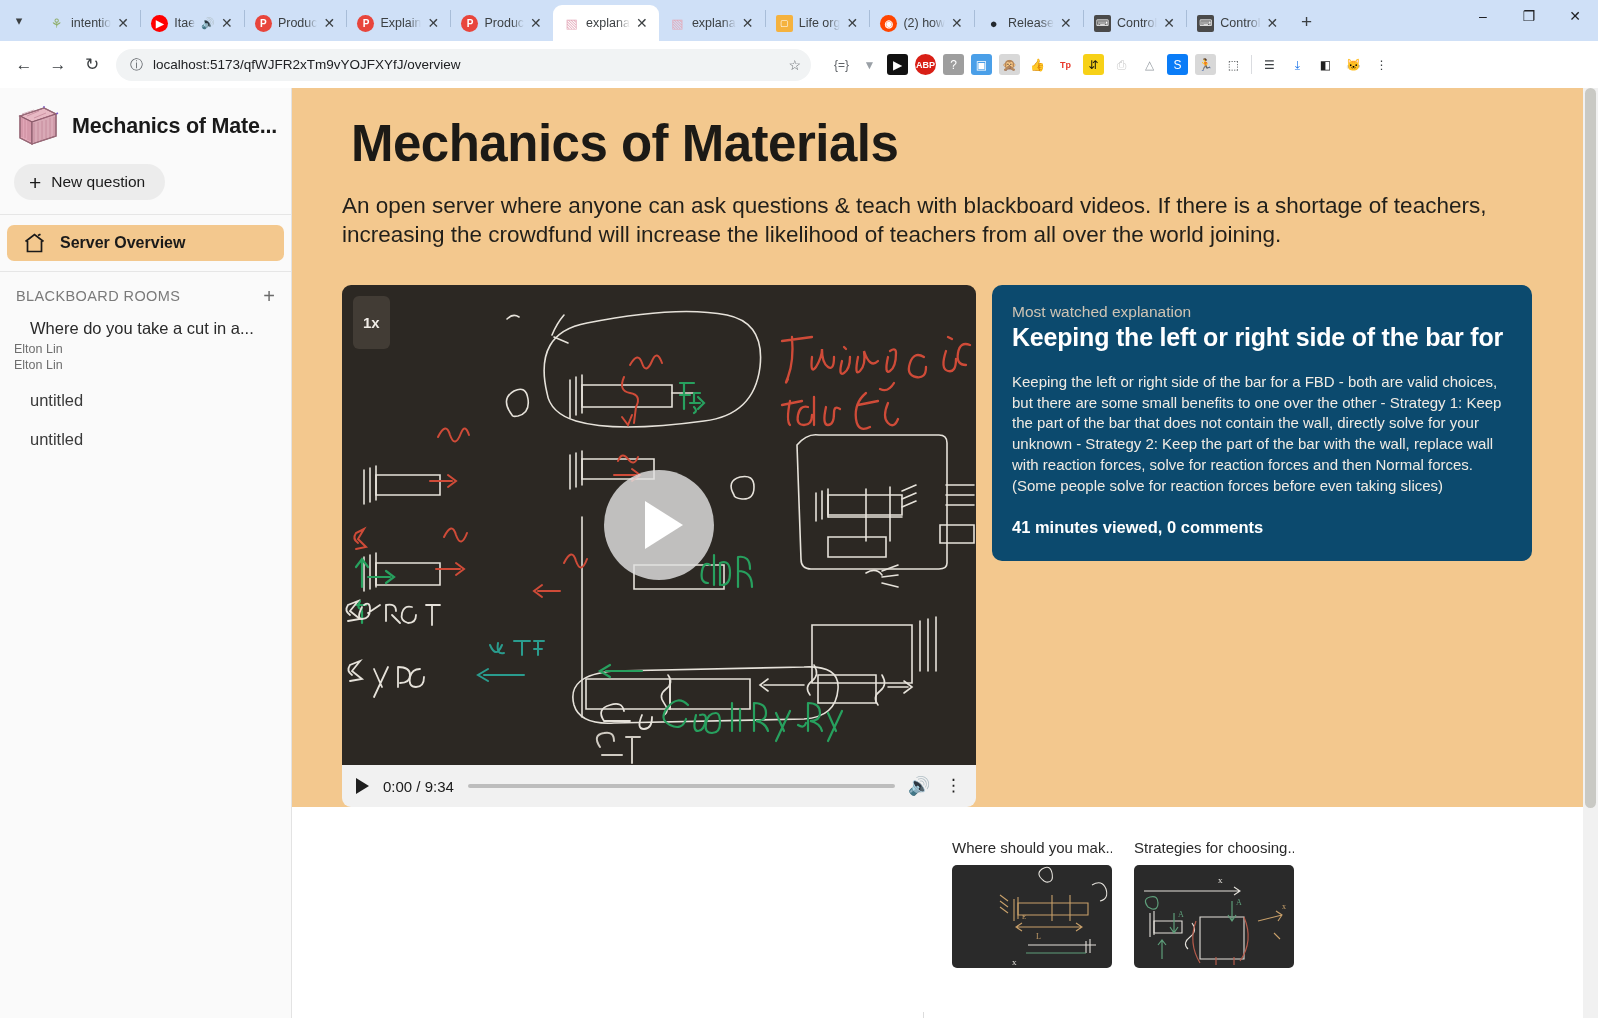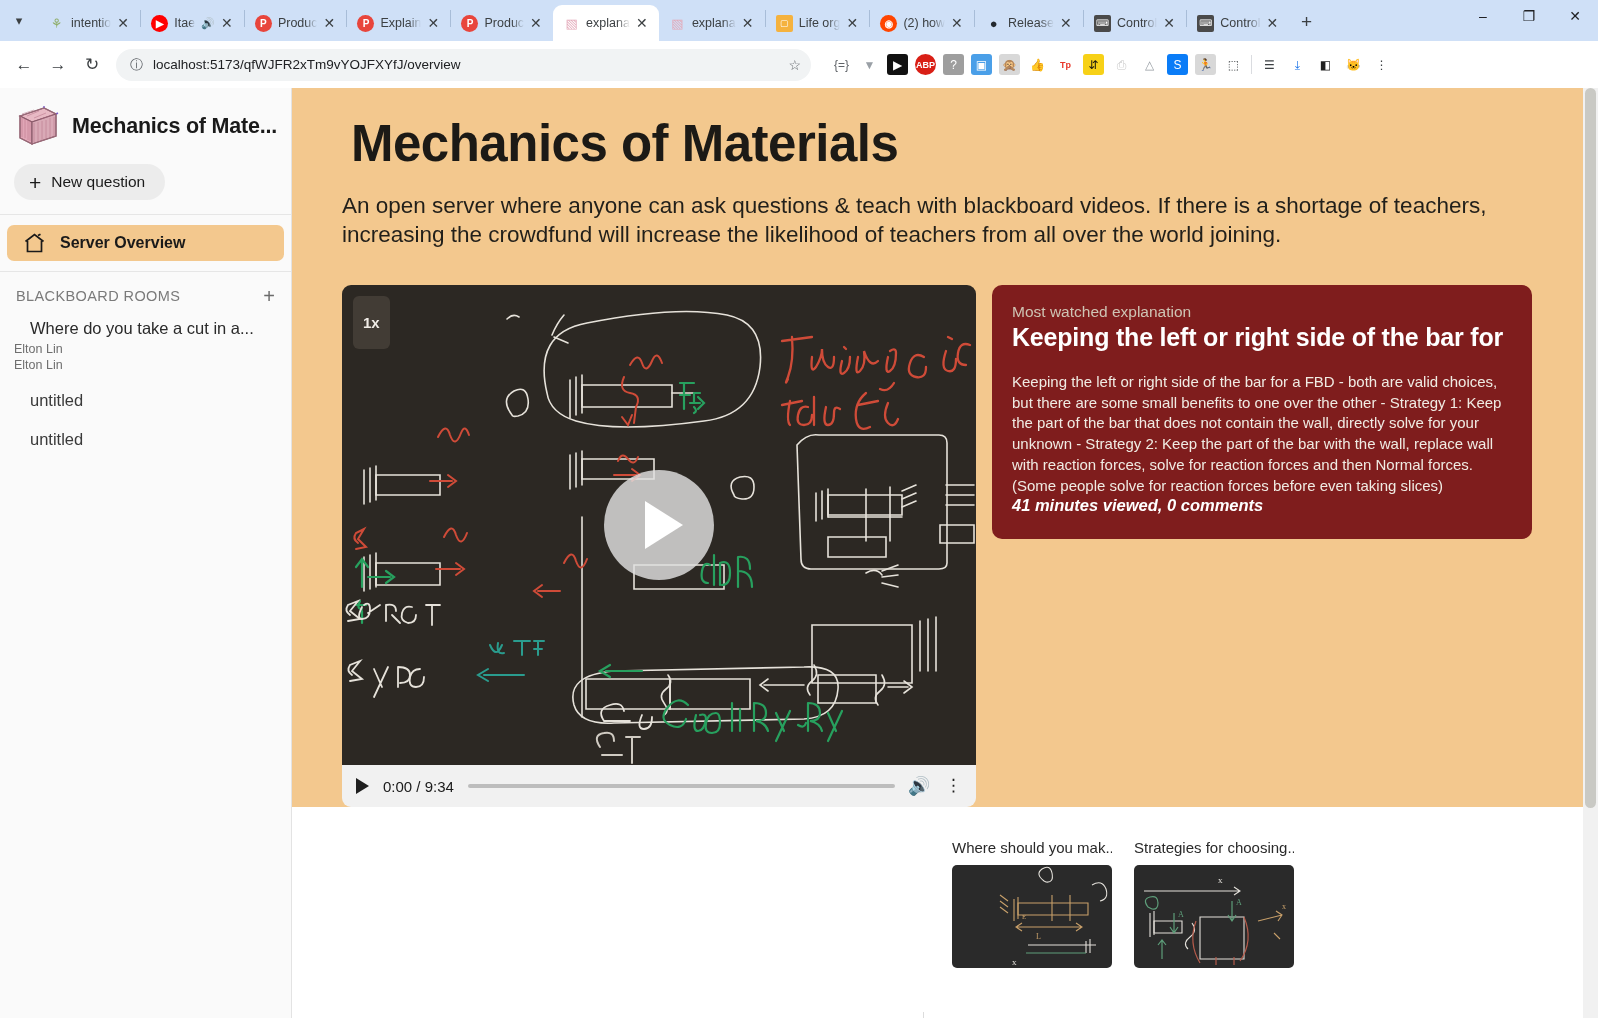--- a/index.html
+++ b/index.html
@@ -139,28 +139,28 @@
     gap: 14px; padding: 0 14px; border-radius: 0 0 9px 9px;
   }
   .vc-play { width: 0; height: 0; border-left: 13px solid #1f1f1f;
      border-top: 8px solid transparent; border-bottom: 8px solid transparent; }
   .vc-time { font-size: 15px; color: #1a1a1a; }
   .vc-bar { flex: 1 1 auto; height: 4px; background: #bdbdbd; border-radius: 2px; }
   .vc-vol { font-size: 18px; color: #1f1f1f; }
   .vc-dots { font-size: 17px; color: #1f1f1f; letter-spacing: 0; line-height: .6;}
 
   .mostwatched {
-    flex: 1 1 auto; background: #7f1d1d; border-radius: 10px; padding: 18px 22px 24px 20px;
+    flex: 1 1 auto; background: #0c4a6e; border-radius: 10px; padding: 18px 22px 24px 20px;
     color: #fff; min-width: 0; max-width: 540px;
   }
   .mw-kicker { font-size: 15.5px; color: #cfc4b4; }
   .mw-title { font-size: 25px; font-weight: 700; margin-top: 2px; white-space: nowrap;
      overflow: hidden; letter-spacing: -0.2px;}
   .mw-body { margin-top: 20px; font-size: 15px; line-height: 1.38; color: #f0ebe3; }
-  .mw-stats { font-size: 16.5px; font-weight: 700; color: #fff; font-style: italic; }
+  .mw-stats { margin-top: 22px; font-size: 16.5px; font-weight: 700; color: #fff; }
 
   .thumbs { display: flex; gap: 22px; padding: 26px 50px 0 660px; margin-top: 6px;}
   .thumb { width: 160px; }
   .thumb .t-title { font-size: 15px; color: #2a2a2a; white-space: nowrap; overflow: hidden; }
   .thumb .t-img { margin-top: 9px; width: 160px; height: 103px; background: #2a2a2a;
      border-radius: 5px; overflow: hidden; position: relative;}
   .thumb .t-img svg { position:absolute; inset:0; width:100%; height:100%; }
 
   .stats-row { display: flex; padding: 44px 50px 0 50px; align-items: stretch; }
   .stat { flex: 1 1 0; display: flex; align-items: center; padding-right: 30px; }

